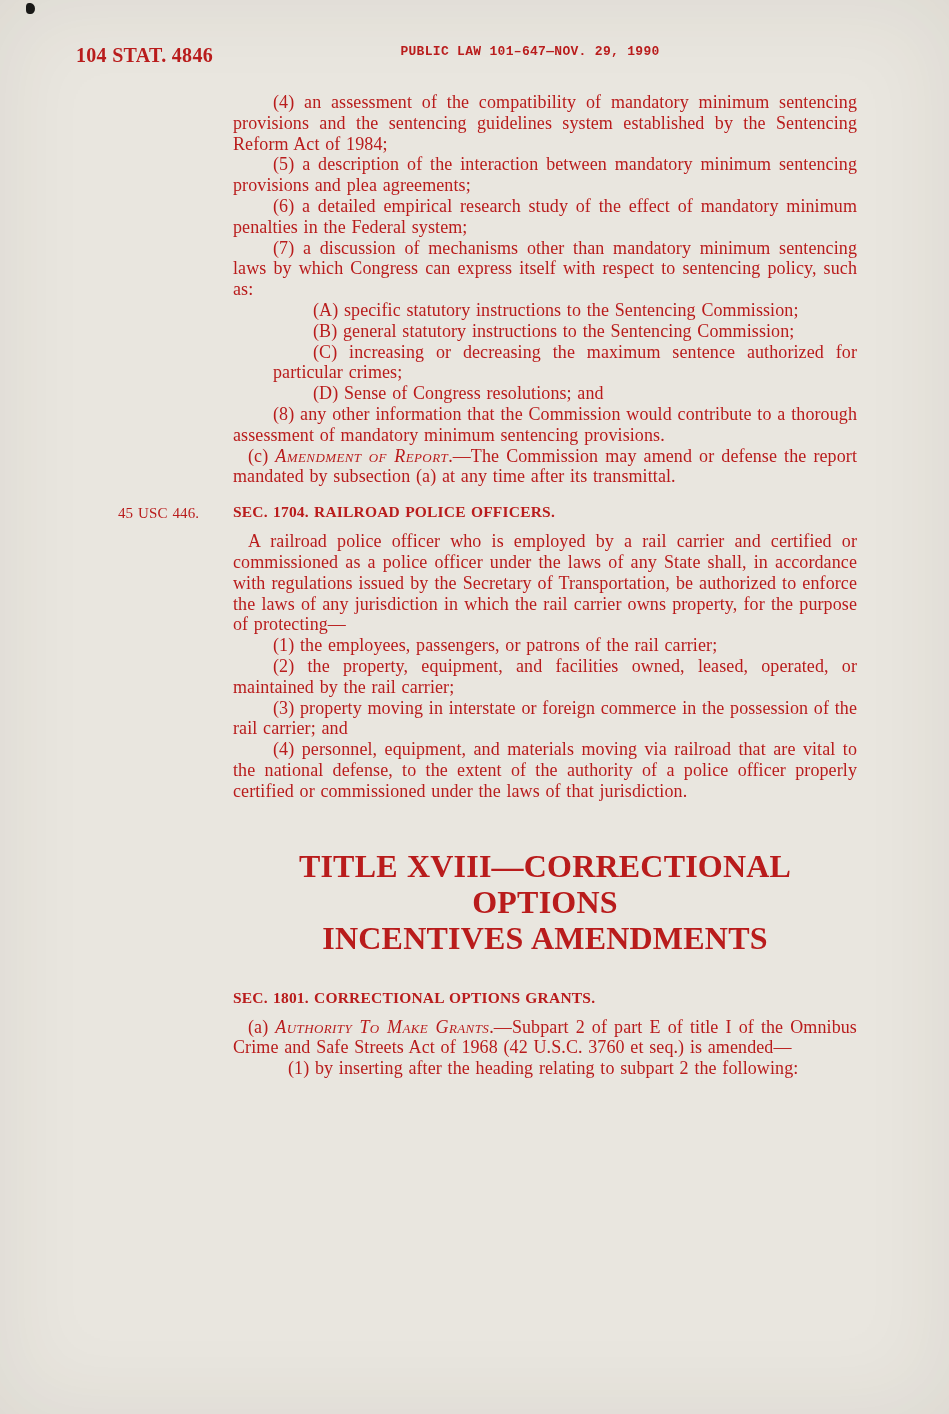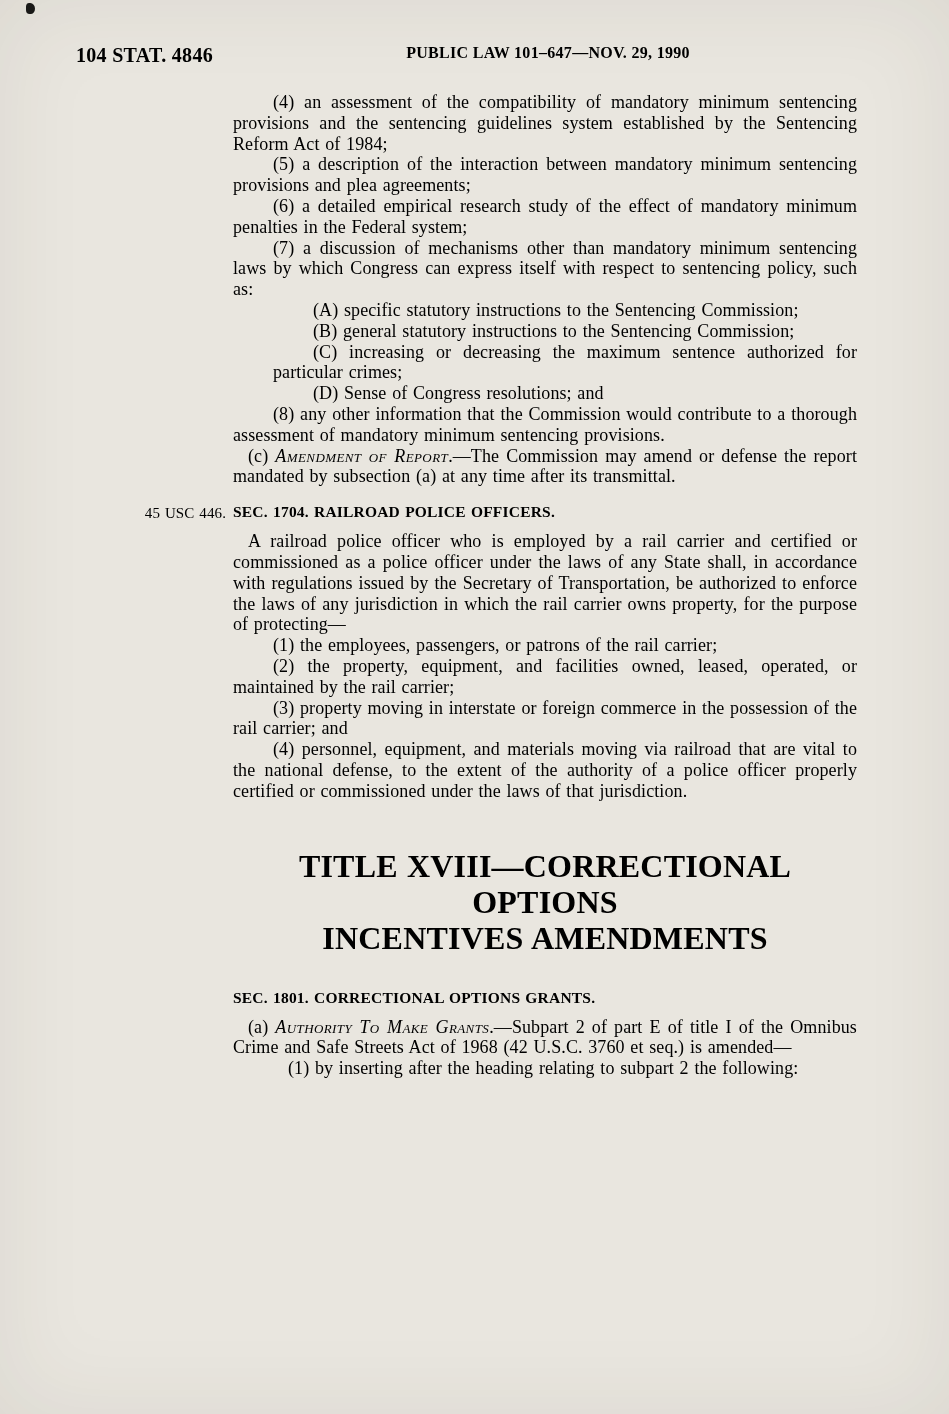--- a/index.html
+++ b/index.html
@@ -5,21 +5,21 @@
   html, body { margin: 0; padding: 0; }
   body {
     font-family: "Liberation Serif", serif;
     background: #cfcdc7;
   }
   .page {
     position: relative;
     width: 949px;
     height: 1414px;
     background: #e9e6df;
-    color: #000000;
+    color: #b91c1c;
     overflow: hidden;
     box-shadow: inset 0 0 90px rgba(60,55,40,0.08);
   }
   .speck {
     position: absolute;
     left: 26px;
     top: 3px;
     width: 9px;
     height: 11px;
     background: #191917;
@@ -29,28 +29,29 @@
     position: absolute;
     left: 76px;
     top: 44px;
     font-size: 20px;
     font-weight: 700;
     letter-spacing: 0.3px;
     white-space: nowrap;
   }
   .header-center {
     position: absolute;
-    left: 236px;
+    left: 218px;
     top: 44px;
     width: 624px;
     text-align: center;
-    font-size: 16px;
+    font-size: 13px;
     font-weight: 700;
     letter-spacing: 0.3px;
     white-space: nowrap;
+    font-family: Liberation Mono, monospace;
   }
   .column {
     position: absolute;
     left: 233px;
     top: 92px;
     width: 624px;
     font-size: 18px;
     line-height: 20.8px;
     text-align: justify;
     word-spacing: 0.06em;
@@ -73,21 +74,21 @@
     letter-spacing: 0.2px;
   }
   .sec-heading .margin-note {
     position: absolute;
     left: -142px;
     top: 1px;
     width: 135px;
     font-weight: 400;
     font-size: 15px;
     letter-spacing: 0.1px;
-    text-align: right;
+    text-align: center;
   }
   .doc-title {
     font-weight: 700;
     font-size: 32px;
     line-height: 36px;
     text-align: center;
     margin: 46px 0 32px 0;
     text-indent: 0;
     letter-spacing: 0.2px;
   }

